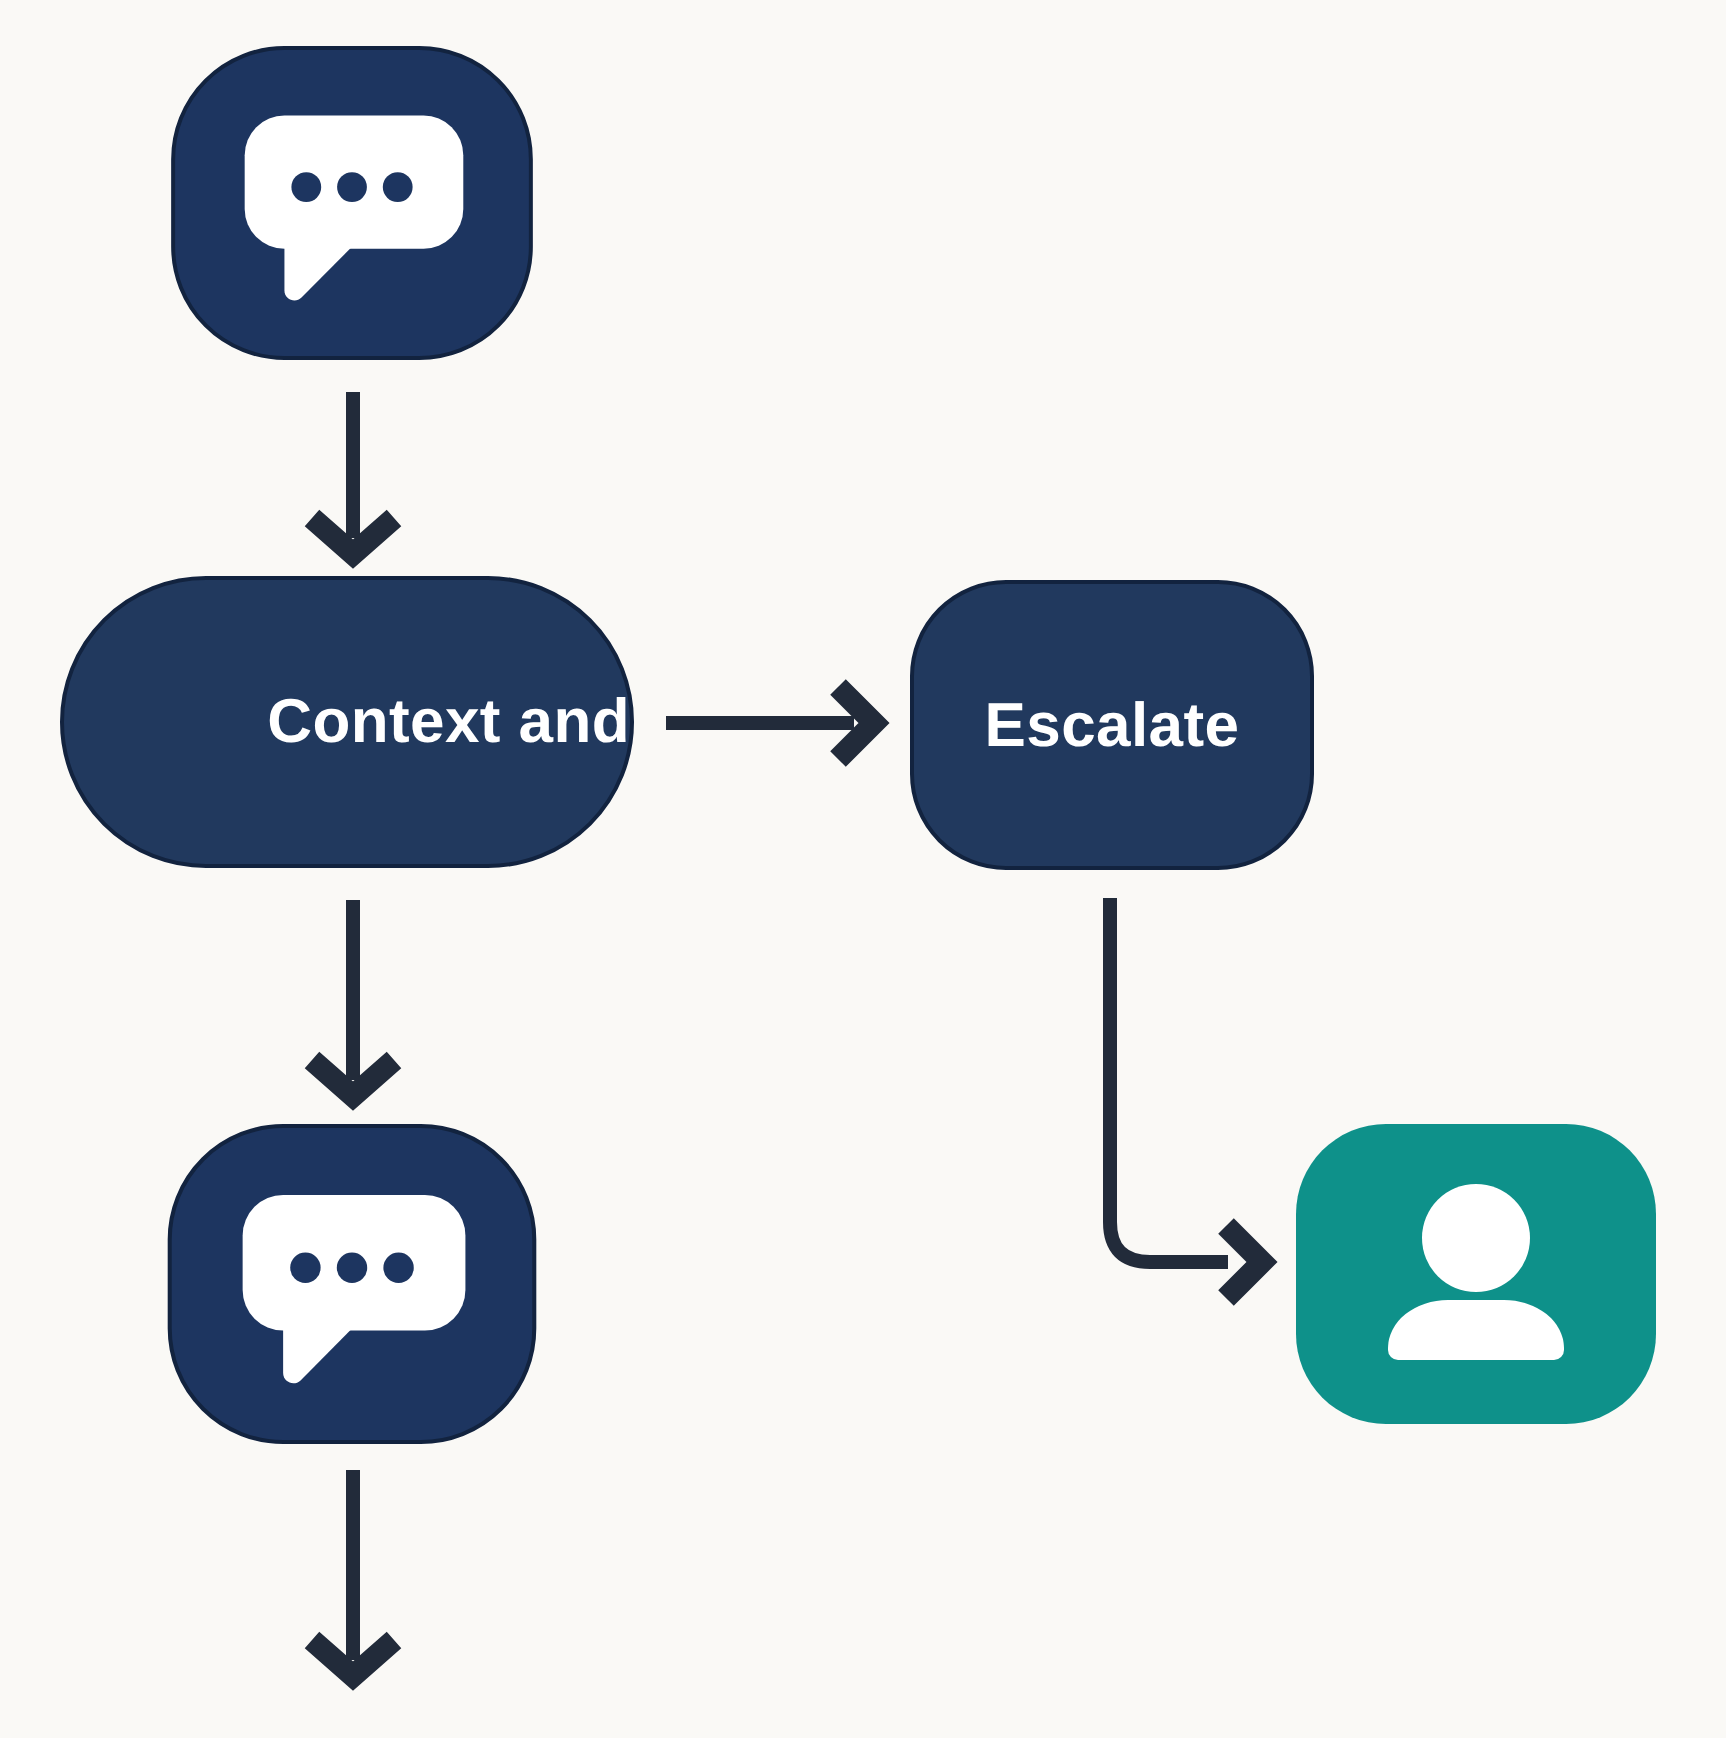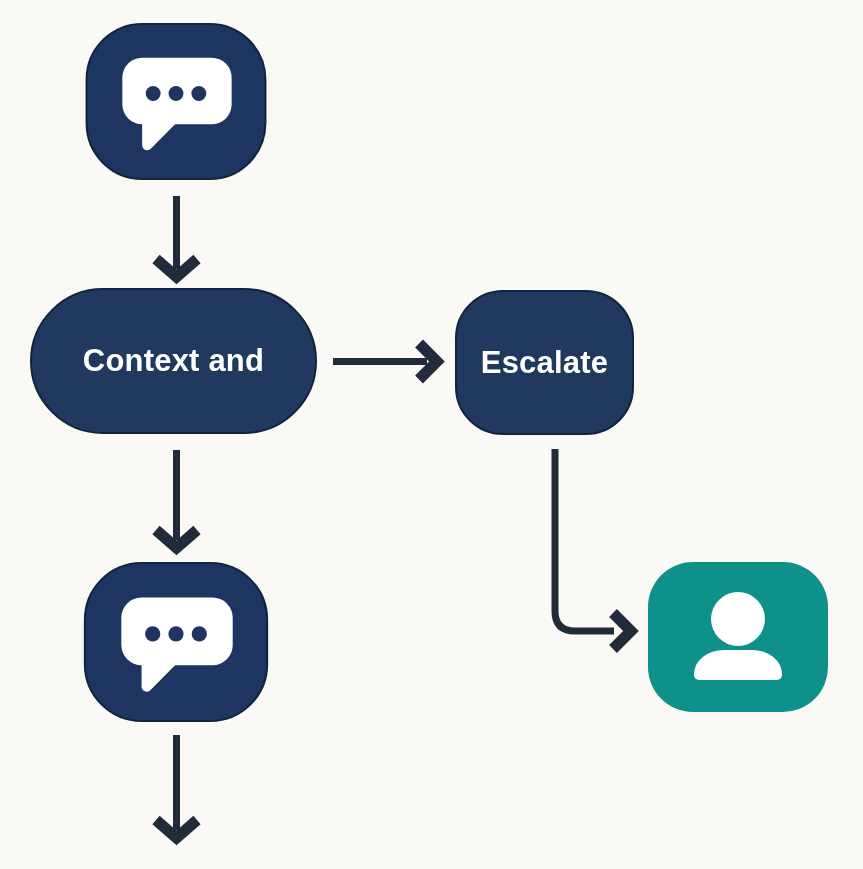--- a/index.html
+++ b/index.html
@@ -42,24 +42,24 @@
     display:flex;flex-direction:column;
     align-items:center;justify-content:center;
     text-align:center;
     font-weight:700;
     font-size:31px;
     line-height:40px;
     letter-spacing:0.2px;
   }
   .process .label-line{display:block;}
   #node-context{
-    left:30px;top:288px;width:287px;height:146px;border-radius:73px;
+    left:30px;top:288px;width:287px;height:146px;border-radius:73px;align-items:flex-end;
   }
   #node-escalate{
-    left:455px;top:290px;width:179px;height:145px;border-radius:48px;
+    left:455px;top:290px;width:202px;height:145px;border-radius:48px;
   }
   #node-chat-start{left:85px;top:23px;width:182px;height:157px;}
   #node-chat-followup{left:82px;top:562px;width:188px;height:160px;}
   #node-agent{left:648px;top:562px;width:180px;height:150px;}
   .icon-node svg{display:block;width:100%;height:100%;}
   .chat-bg{fill:var(--icon-navy);stroke:var(--edge);stroke-width:2;}
   .chat-bubble{fill:var(--text);}
   .chat-dot{fill:var(--icon-navy);}
   .person-bg{fill:var(--teal);}
   .person-shape{fill:var(--text);}

